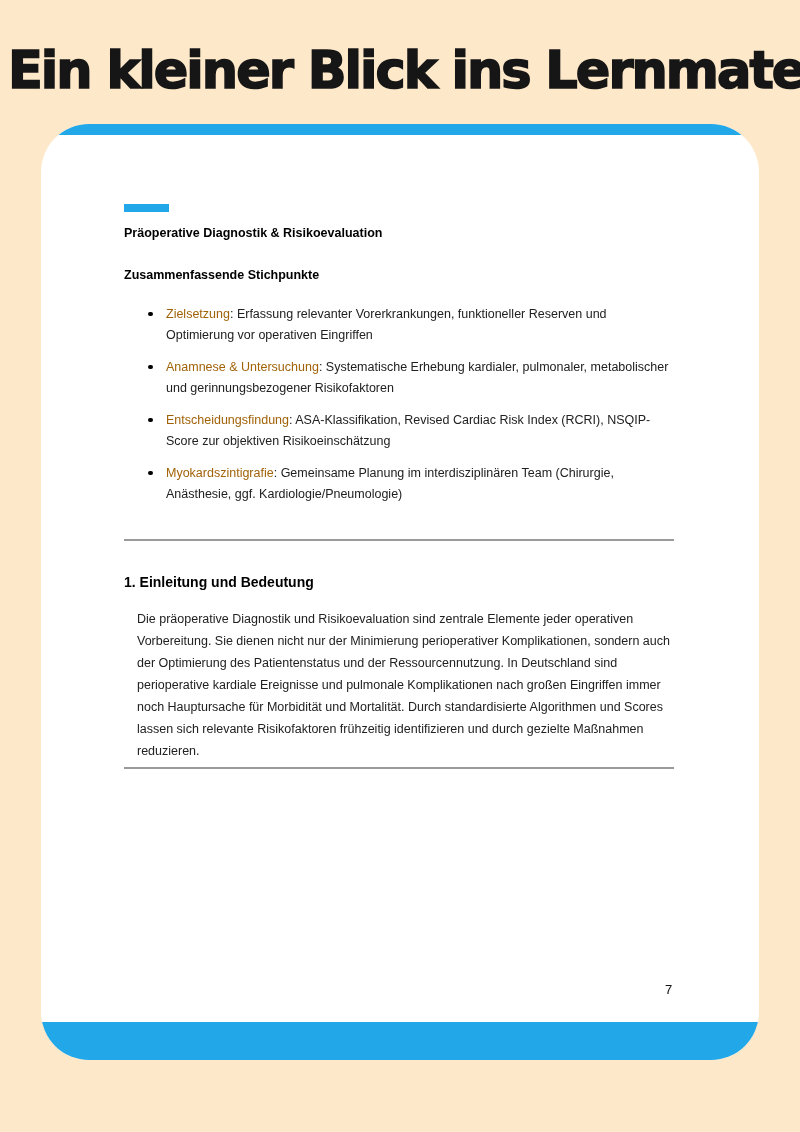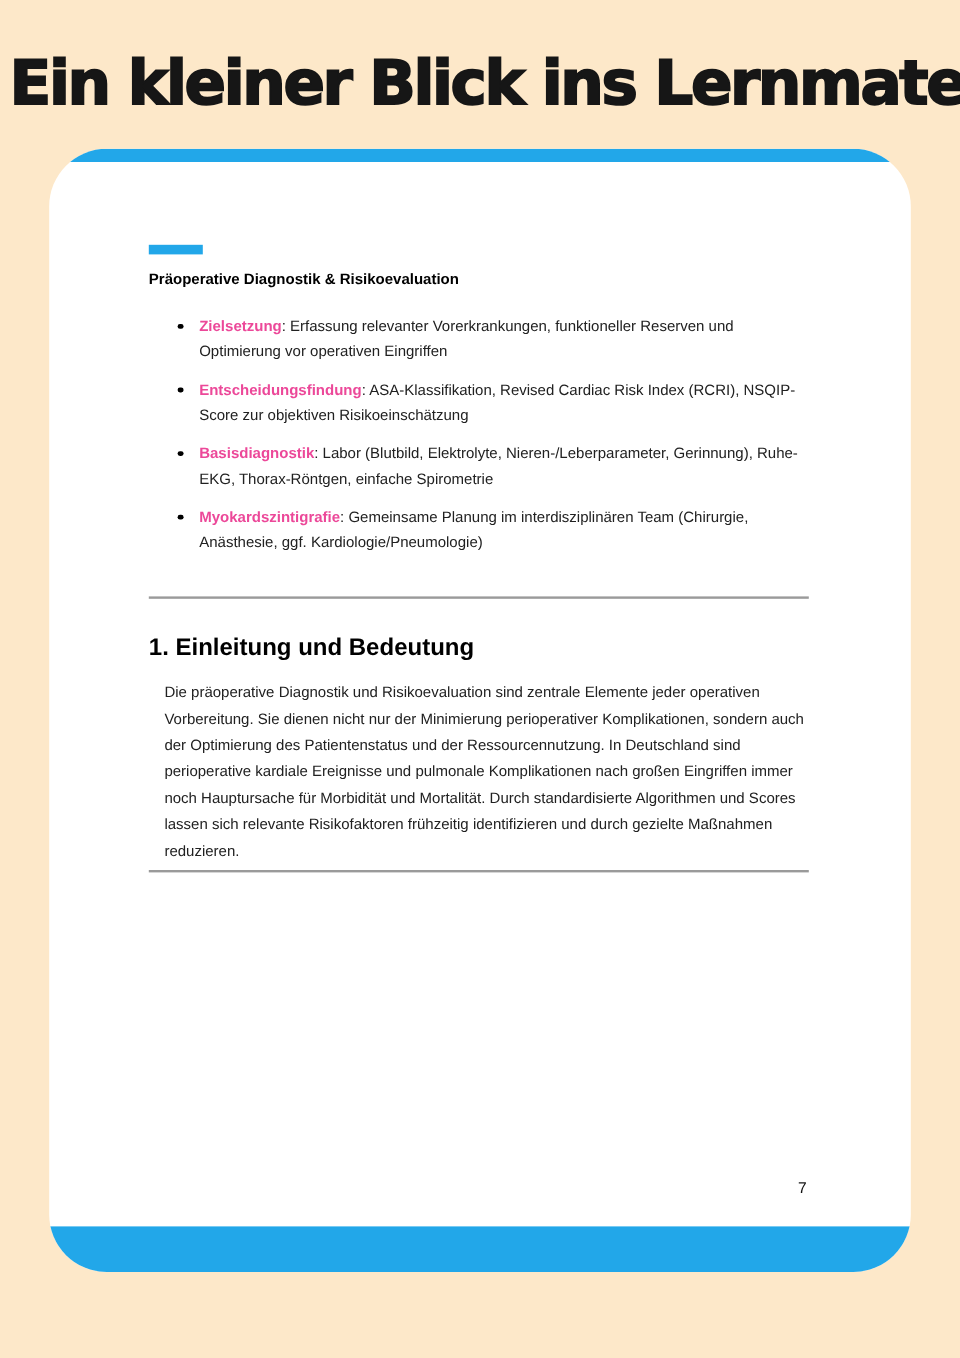--- a/index.html
+++ b/index.html
@@ -79,32 +79,32 @@
   ul.bullets li::before {
     content: "";
     position: absolute;
     left: 24px;
     top: 8px;
     width: 4.5px;
     height: 4.5px;
     border-radius: 50%;
     background: #000;
   }
-  ul.bullets .term { font-weight: bold; color: #ec4899; }
+  ul.bullets .term { font-weight: normal; color: #a16207; }
   .divider {
     width: 550px;
     height: 0;
     border: none;
     border-top: 2px solid #9a9a9a;
   }
   .divider-1 { margin-top: 34px; }
   .divider-2 { margin-top: 5px; }
   .section-heading {
     margin-top: 29px;
-    font-size: 20px;
+    font-size: 14px;
     line-height: 24px;
     font-weight: bold;
     color: #000;
   }
   .section-paragraph {
     margin-top: 14px;
     max-width: 553px;
     line-height: 22px;
     margin-left: 13px;
   }
@@ -121,25 +121,26 @@
 
 <h1 class="page-title">Ein kleiner Blick ins Lernmaterial:</h1>
 
 <div class="card">
   <div class="card-top-bar"></div>
 
   <div class="doc">
     <div class="accent-bar"></div>
 
     <div class="doc-title">Präoperative Diagnostik &amp; Risikoevaluation</div>
+    <div class="doc-subtitle">Zusammenfassende Stichpunkte</div>
 
     <ul class="bullets">
       <li><span class="term">Zielsetzung</span><span>: Erfassung relevanter Vorerkrankungen, funktioneller Reserven und Optimierung vor operativen Eingriffen</span></li>
+      <li><span class="term">Anamnese &amp; Untersuchung</span><span>: Systematische Erhebung kardialer, pulmonaler, metabolischer und gerinnungsbezogener Risikofaktoren</span></li>
       <li><span class="term">Entscheidungsfindung</span><span>: ASA-Klassifikation, Revised Cardiac Risk Index (RCRI), NSQIP-Score zur objektiven Risikoeinschätzung</span></li>
-      <li><span class="term">Basisdiagnostik</span><span>: Labor (Blutbild, Elektrolyte, Nieren-/Leberparameter, Gerinnung), Ruhe-EKG, Thorax-Röntgen, einfache Spirometrie</span></li>
       <li><span class="term">Myokardszintigrafie</span><span>: Gemeinsame Planung im interdisziplinären Team (Chirurgie, Anästhesie, ggf. Kardiologie/Pneumologie)</span></li>
     </ul>
 
     <hr class="divider divider-1">
 
     <h2 class="section-heading">1. Einleitung und Bedeutung</h2>
 
     <p class="section-paragraph">Die präoperative Diagnostik und Risikoevaluation sind zentrale Elemente jeder operativen Vorbereitung. Sie dienen nicht nur der Minimierung perioperativer Komplikationen, sondern auch der Optimierung des Patientenstatus und der Ressourcennutzung. In Deutschland sind perioperative kardiale Ereignisse und pulmonale Komplikationen nach großen Eingriffen immer noch Hauptursache für Morbidität und Mortalität. Durch standardisierte Algorithmen und Scores lassen sich relevante Risikofaktoren frühzeitig identifizieren und durch gezielte Maßnahmen reduzieren.</p>
 
     <hr class="divider divider-2">

